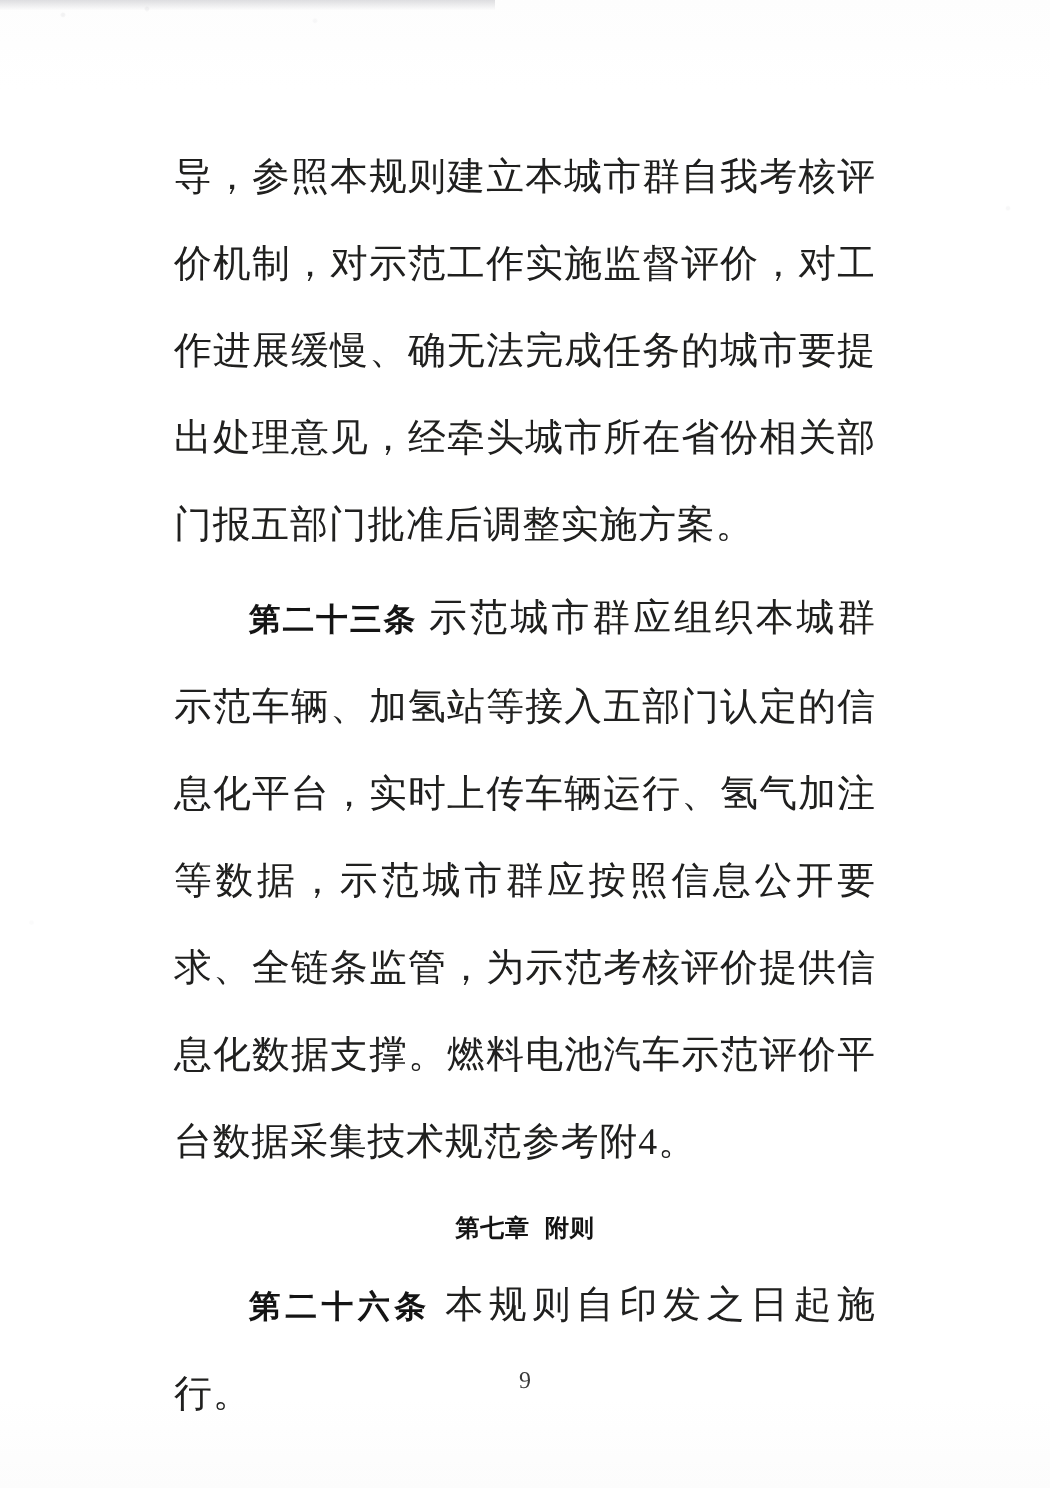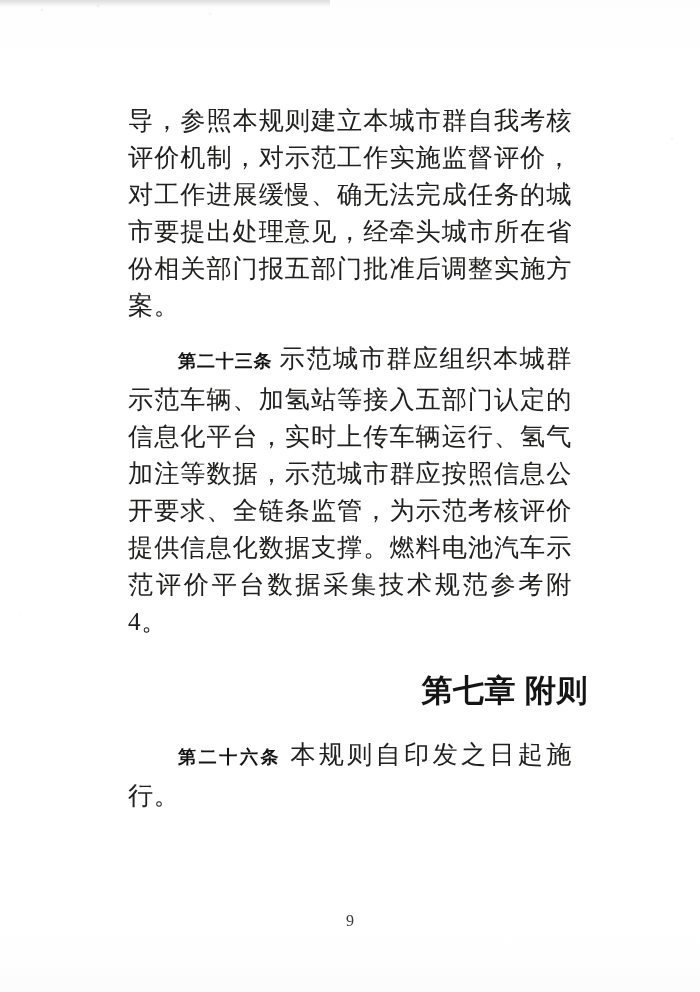--- a/index.html
+++ b/index.html
@@ -46,46 +46,46 @@
   #content {
     position: absolute;
     left: 112px;
     top: 0;
     width: 476px;
   }
 
   
   .para {
     font-size: 25.2px;
-    line-height: 37px;
+    line-height: 58px;
     letter-spacing: .6px;
     text-align: justify;
     text-align-last: left;
     color: #20201f;
-    margin: 16px;
+    margin: 4px;
     -webkit-font-smoothing: antialiased;
   }
   .para.indent {
     text-indent: 50px;
   }
   .article-no {
-    font-family: Liberation Mono, monospace;
+    font-family: Liberation Sans, sans-serif;
     font-weight: 700;
     letter-spacing: 0px;
-    font-size: 18px;
+    font-size: 21px;
     color: #141414;
   }
   .article-sp { letter-spacing: 0; }
 
   
   .chapter-heading {
-    font-family: Liberation Sans, sans-serif;
+    font-family: Liberation Mono, monospace;
     font-weight: 700;
-    font-size: 31px;
-    text-align: right;
+    font-size: 16px;
+    text-align: center;
     color: #141414;
     letter-spacing: .5px;
     margin: 0;
   }
 
   
   #page-number {
     position: absolute;
     left: 0;
     width: 700px;

